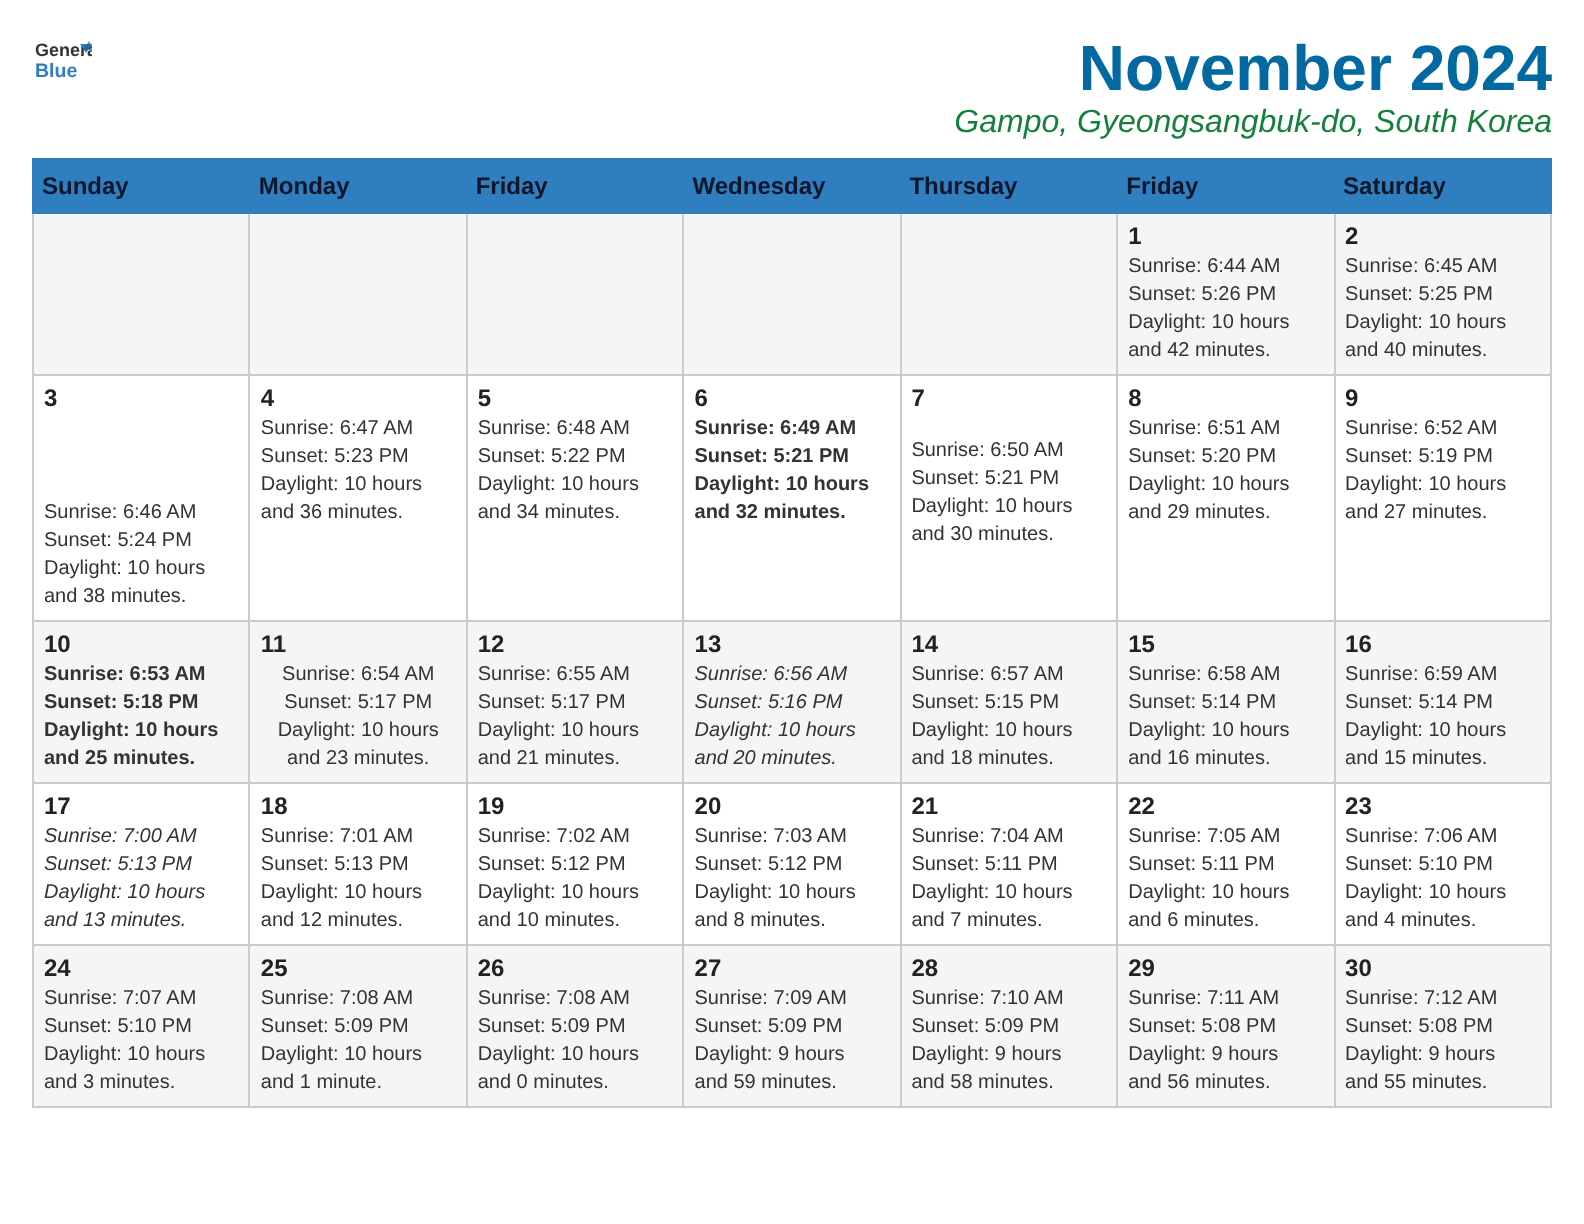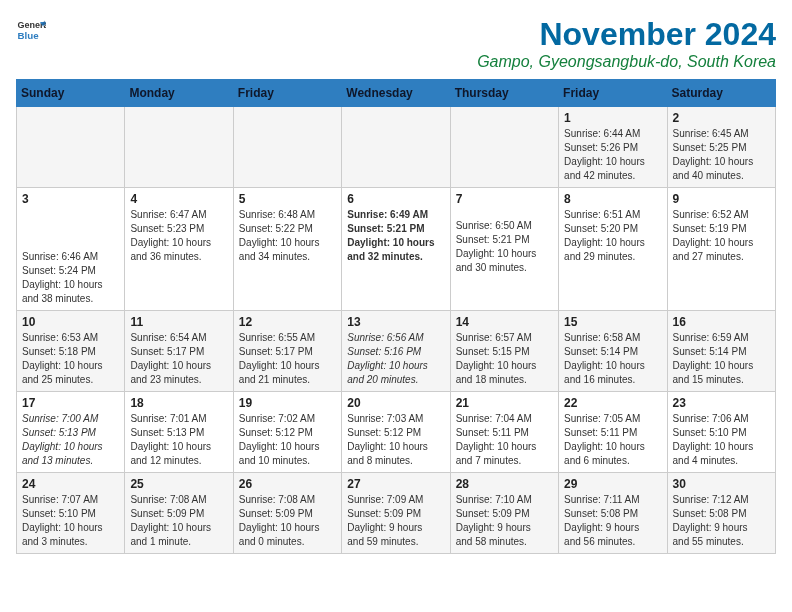--- a/index.html
+++ b/index.html
@@ -181,28 +181,28 @@
           <span class="day-number">9</span>
           <div class="day-info" style="white-space: pre-line;">Sunrise: 6:52 AM
 Sunset: 5:19 PM
 Daylight: 10 hours
 and 27 minutes.</div>
         </td>
       </tr>
       <tr>
         <td>
           <span class="day-number">10</span>
-          <div class="day-info" style="white-space: pre-line;">Sunrise: 6:53 AM
+          <div class="day-info" style="white-space: pre-line; font-weight: bold;">Sunrise: 6:53 AM
 Sunset: 5:18 PM
 Daylight: 10 hours
 and 25 minutes.</div>
         </td>
         <td>
           <span class="day-number">11</span>
-          <div class="day-info" style="white-space: pre-line;">Sunrise: 6:54 AM
+          <div class="day-info" style="white-space: pre-line; text-align: center;">Sunrise: 6:54 AM
 Sunset: 5:17 PM
 Daylight: 10 hours
 and 23 minutes.</div>
         </td>
         <td>
           <span class="day-number">12</span>
           <div class="day-info" style="white-space: pre-line;">Sunrise: 6:55 AM
 Sunset: 5:17 PM
 Daylight: 10 hours
 and 21 minutes.</div>

